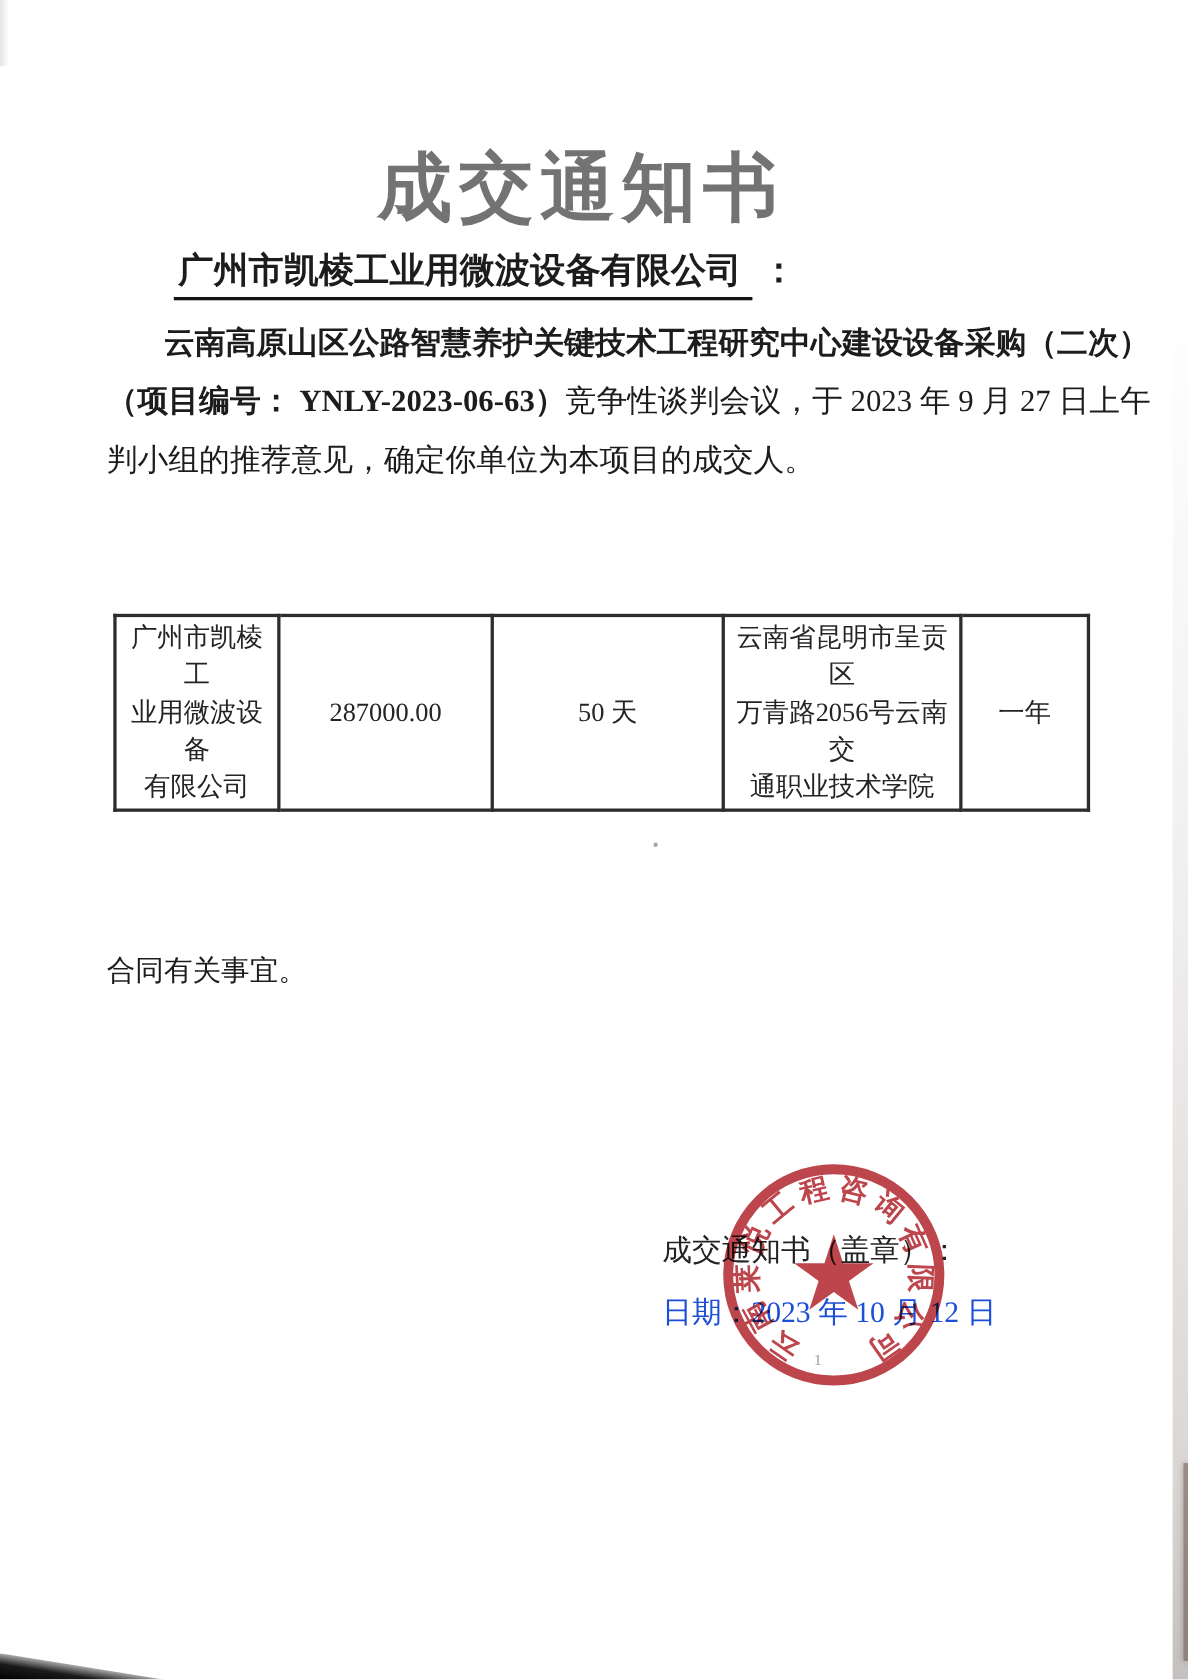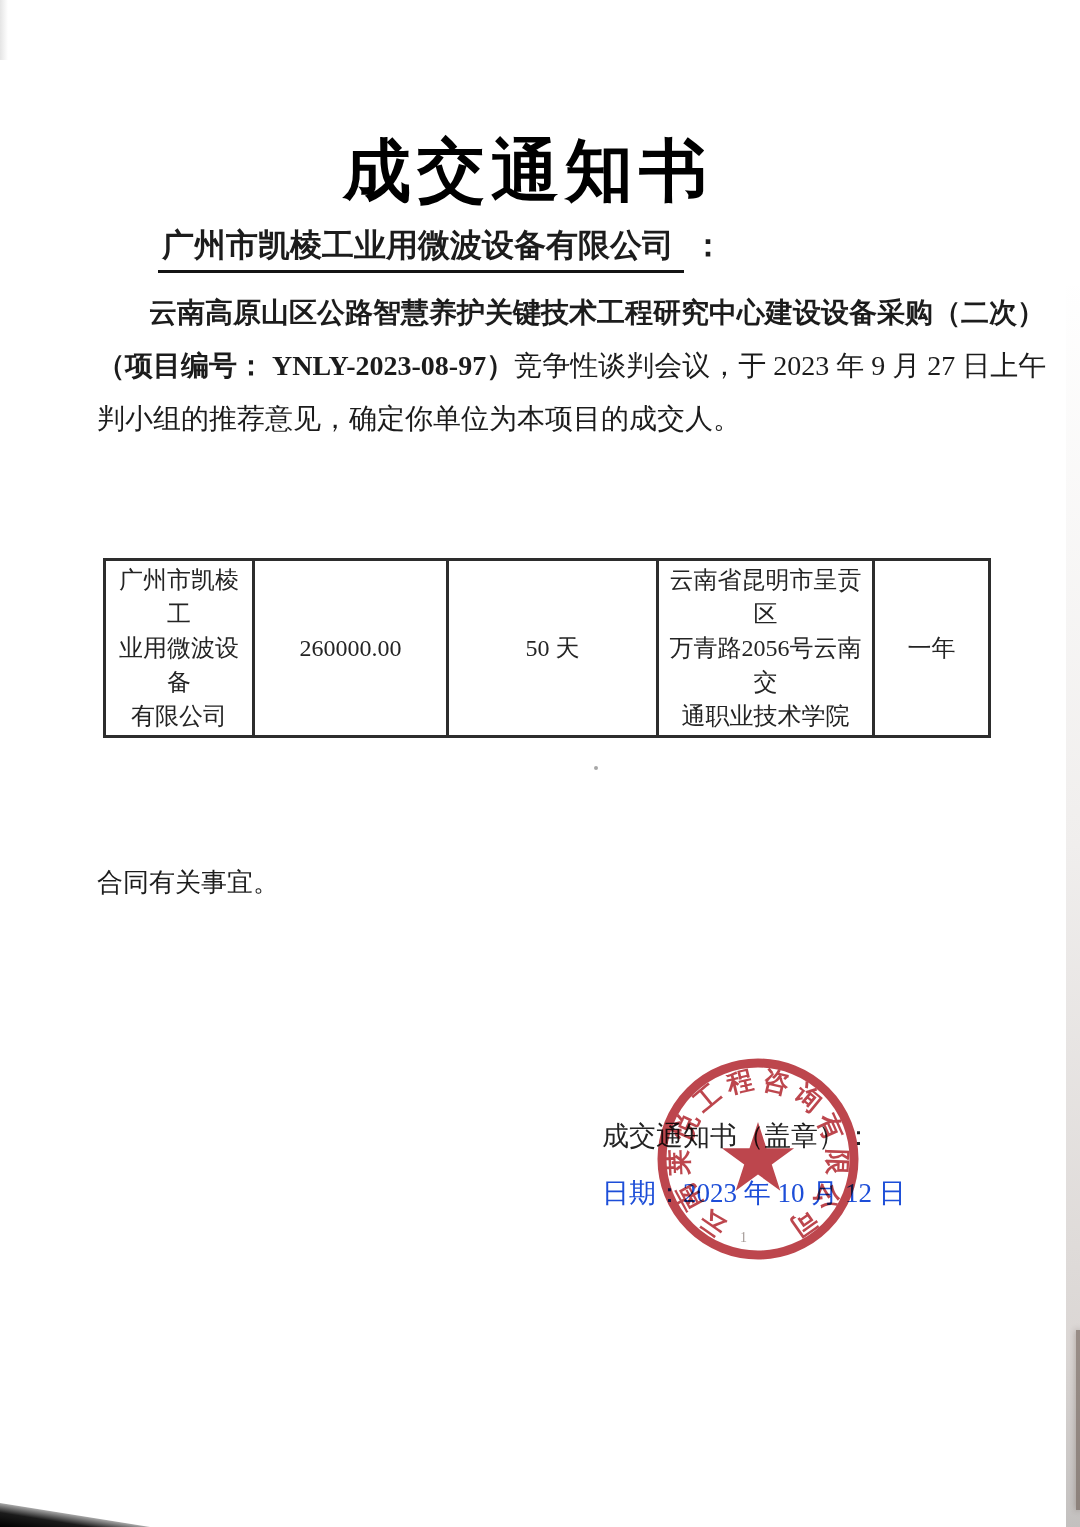--- a/index.html
+++ b/index.html
@@ -20,21 +20,21 @@
   
   .doc-title {
     position: absolute;
     top: 126px;
     left: 0;
     right: 24px;
     text-align: center;
     font-size: 68px;
     font-weight: 900;
     letter-spacing: 6px;
-    color: #000000;
+    color: #737373;
   }
 
   
   .addressee {
     position: absolute;
     top: 224px;
     left: 158px;
     font-size: 32px;
     font-weight: bold;
     white-space: nowrap;
@@ -209,39 +209,39 @@
 
   <div class="addressee">
     <span class="company">广州市凯棱工业用微波设备有限公司</span><span class="colon">：</span>
   </div>
 
   <div class="para1">
     <div class="pline indent">
       <span class="seg-bold">云南高原山区公路智慧养护关键技术工程研究中心建设设备采购（二次）</span>
     </div>
     <div class="pline">
-      <span class="seg-bold">（项目编号： YNLY-2023-08-97）</span><span>竞争性谈判会议，于 2023 年 9 月 27 日上午</span>
+      <span class="seg-bold">（项目编号： YNLY-2023-06-63）</span><span>竞争性谈判会议，于 2023 年 9 月 27 日上午</span>
     </div>
     <div class="pline">判小组的推荐意见，确定你单位为本项目的成交人。</div>
   </div>
 
   <table class="award-table">
     <colgroup>
       <col style="width:149px">
         <col style="width:194px">
         <col style="width:210px">
         <col style="width:216px">
         <col style="width:116px">
     </colgroup>
     <tbody>
     <tr class="brow">
       <td>广州市凯棱工
 业用微波设备
 有限公司</td>
-      <td>260000.00</td>
+      <td>287000.00</td>
       <td>50 天</td>
       <td>云南省昆明市呈贡区
 万青路2056号云南交
 通职业技术学院</td>
       <td>一年</td>
     </tr>
   </tbody>
     </table>
   <div class="table-dot"></div>
 

